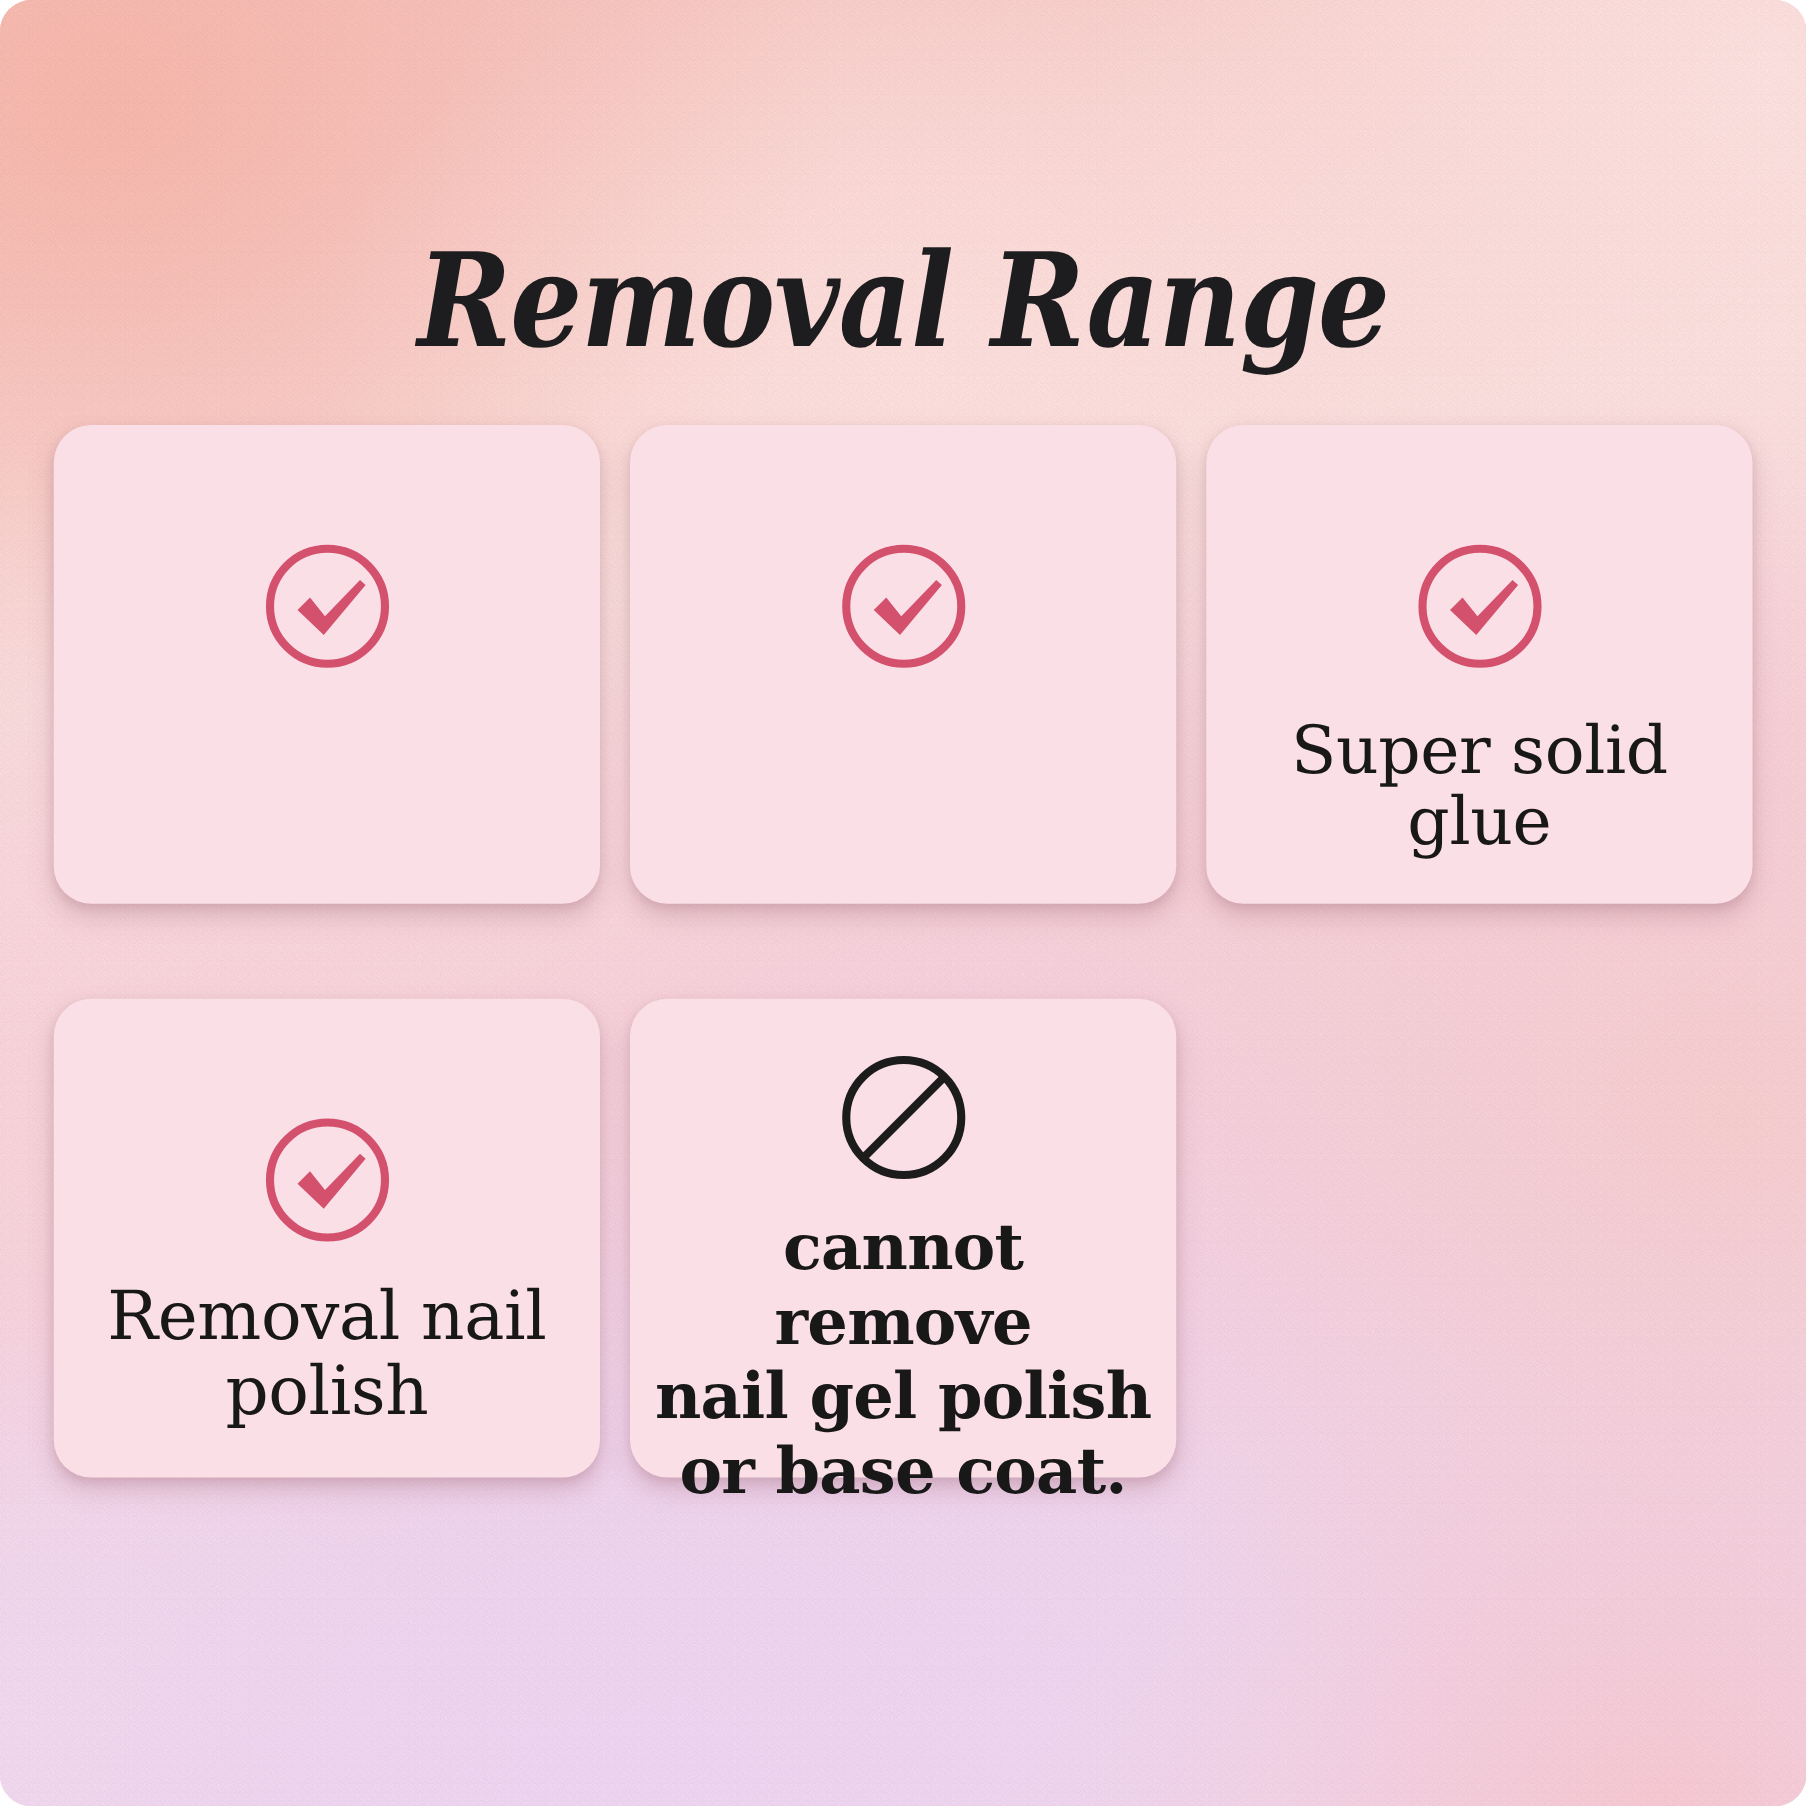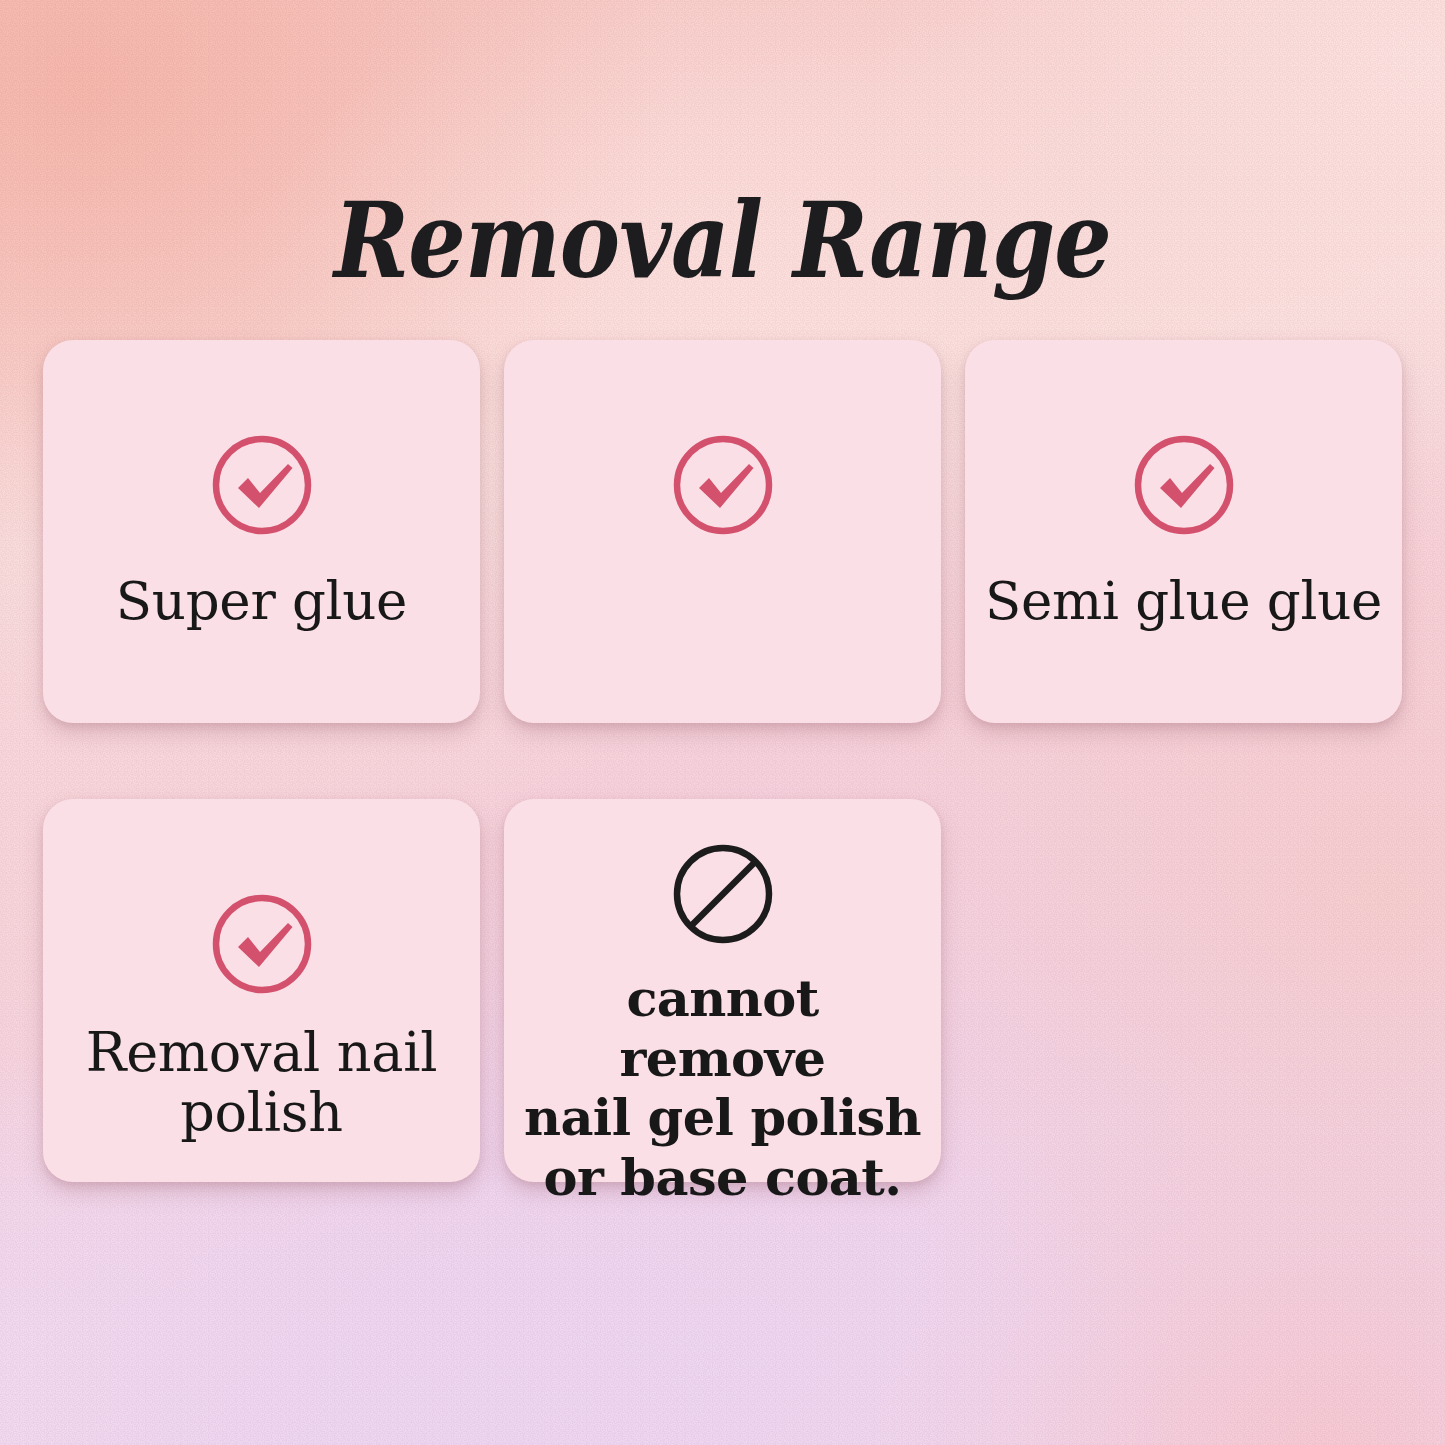--- a/index.html
+++ b/index.html
@@ -16,20 +16,21 @@
   }
 
   
   .page {
     position: relative;
     width: 1445px;
     height: 1445px;
     background-color: #f6cbcb;
     overflow: hidden;
     isolation: isolate;
+    border-radius: 25px;
   }
   .bg-layer {
     position: absolute;
     inset: 0;
     pointer-events: none;
   }
   .bg-base {
     background:
       linear-gradient(168deg,
         #f7c6c1 0%,
@@ -165,36 +166,35 @@
 
   <h1 class="title">Removal Range</h1>
 
   <div class="grid">
 
     <div class="card">
       <svg class="card-icon" viewBox="0 0 106 106">
         <circle cx="53" cy="53" r="46" fill="none" stroke="#d4516e" stroke-width="6.5"></circle>
         <path d="M29 56 L39 46 L51 61 L79 32 L83.5 36 L50 76 Z" fill="#d4516e"></path>
       </svg>
-      <div class="card-label">Super glue</div>
     </div>
 
     <div class="card">
       <svg class="card-icon" viewBox="0 0 106 106">
         <circle cx="53" cy="53" r="46" fill="none" stroke="#d4516e" stroke-width="6.5"></circle>
         <path d="M29 56 L39 46 L51 61 L79 32 L83.5 36 L50 76 Z" fill="#d4516e"></path>
       </svg>
     </div>
 
     <div class="card">
       <svg class="card-icon" viewBox="0 0 106 106">
         <circle cx="53" cy="53" r="46" fill="none" stroke="#d4516e" stroke-width="6.5"></circle>
         <path d="M29 56 L39 46 L51 61 L79 32 L83.5 36 L50 76 Z" fill="#d4516e"></path>
       </svg>
-      <div class="card-label">Semi glue glue</div>
+      <div class="card-label">Super solid glue</div>
     </div>
 
     <div class="card card--two-line">
       <svg class="card-icon" viewBox="0 0 106 106">
         <circle cx="53" cy="53" r="46" fill="none" stroke="#d4516e" stroke-width="6.5"></circle>
         <path d="M29 56 L39 46 L51 61 L79 32 L83.5 36 L50 76 Z" fill="#d4516e"></path>
       </svg>
       <div class="card-label">Removal nail
 polish</div>
     </div>

